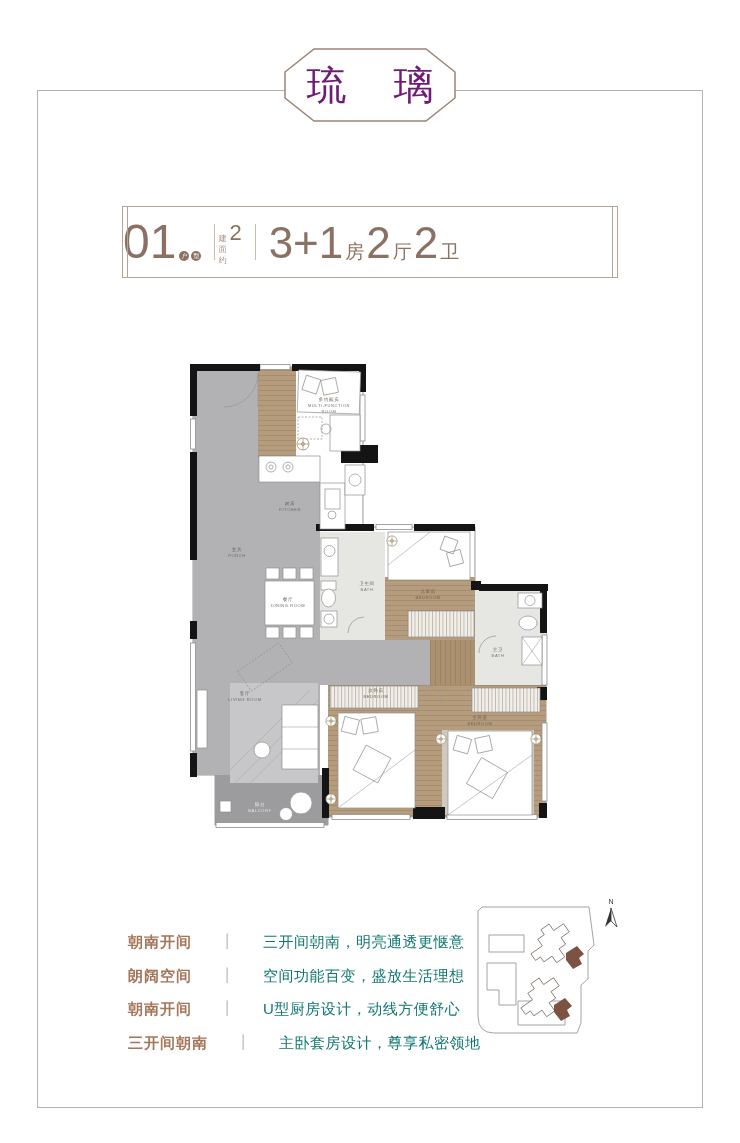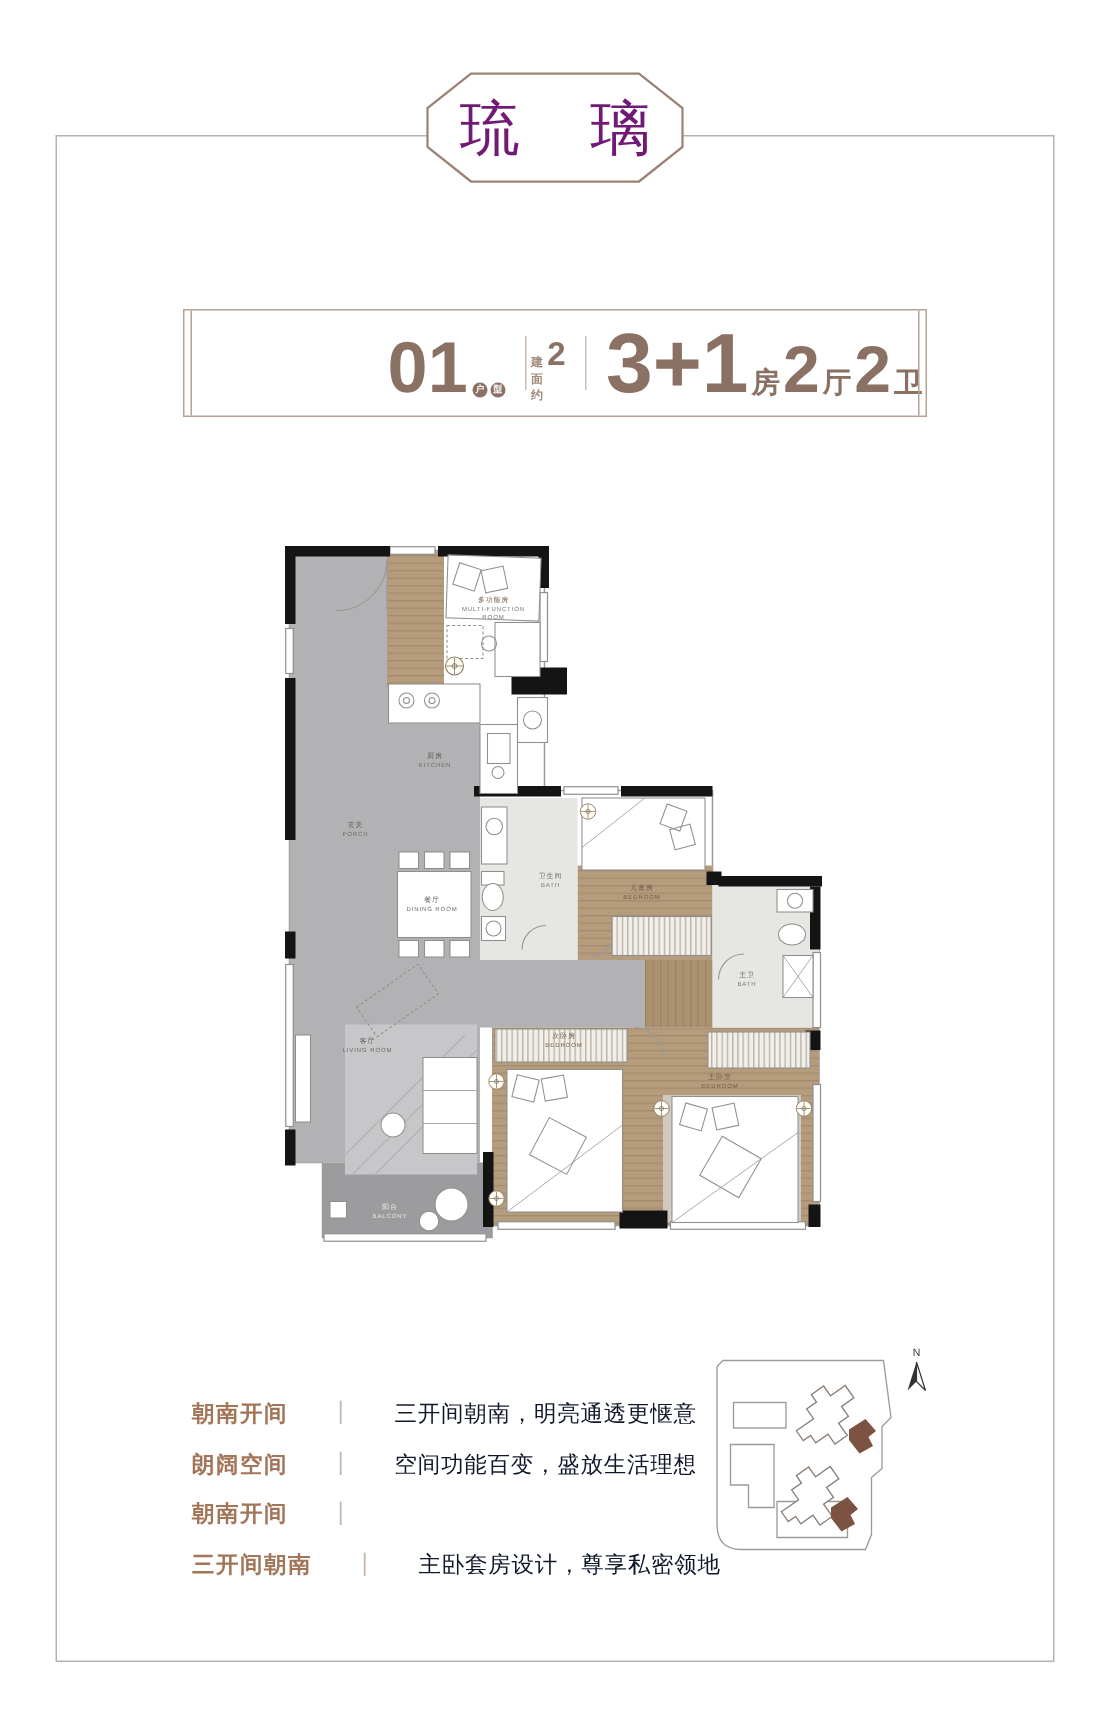--- a/index.html
+++ b/index.html
@@ -20,21 +20,21 @@
   .badge .t{
     position:absolute;left:0;top:0;width:100%;height:100%;
     display:flex;align-items:center;justify-content:center;
     font-size:40px;color:#701a75;letter-spacing:18px;text-indent:18px;
     font-weight:400;
   }
   
   .band{
     position:absolute;left:122px;top:206px;width:494px;height:70px;
     border:1px solid #b5a496;background:#fff;
-    display:flex;align-items:center;justify-content:flex-end;font-weight:bold;
+    display:flex;align-items:center;justify-content:flex-start;
   }
   .band .dline{position:absolute;top:0;bottom:0;width:1px;background:#b5a496;}
   .band .dline.l{left:4px;} .band .dline.r{right:4px;}
   .bandrow{display:flex;align-items:baseline;color:#8a7163;}
   .num-big{font-size:48px;line-height:1;color:#8a7163;}
   .circ-wrap{display:inline-flex;gap:2px;margin-left:3px;}
   .circ{
     width:10px;height:10px;border-radius:50%;background:#8a7163;color:#fff;
     font-size:6px;display:flex;align-items:center;justify-content:center;line-height:1;
   }
@@ -43,21 +43,21 @@
   .area-note{position:absolute;right:14px;top:-7px;font-size:8px;letter-spacing:1px;color:#a08b7c;}
   .sup2{font-size:22px;position:relative;top:-18px;margin-left:1px;}
   .small-cn{font-size:19px;margin:0 2px;}
   
   .plan{position:absolute;left:180px;top:355px;width:390px;height:500px;}
   
   .features{position:absolute;left:128px;top:930px;width:340px;}
   .feat-row{display:flex;align-items:center;height:25px;margin-bottom:8.5px;font-size:15px;white-space:nowrap;gap:21px;}
   .feat-title{color:#a3765a;font-weight:bold;letter-spacing:1px;}
   .feat-sep{color:#c3b6aa;margin:0 7px;font-weight:400;transform:scaleY(1.1);}
-  .feat-desc{color:#0f172a;letter-spacing:0.5px;}
+  .feat-desc{color:#0f766e;letter-spacing:0.5px;}
   
   .siteplan{position:absolute;left:462px;top:893px;width:168px;height:158px;}
   text{font-family:"Liberation Sans", sans-serif;}
 </style>
 </head>
 <body>
 
 <div class="frame"></div>
 
 <div class="badge">
@@ -76,21 +76,21 @@
       <span class="circ">户</span>
       <span class="circ">型</span>
     </span>
     <span class="vdiv"></span>
     <span class="area-wrap">
       <span class="area-note">建面约</span>
       <span class="num-big sup2">2</span>
     </span>
     <span class="vdiv"></span>
     <span class="bandrow">
-      <span class="num-big" style="font-size:56px">3+1</span>
+      <span class="num-big" style="font-size:44px">3+1</span>
       <span class="small-cn">房</span>
       <span class="num-big" style="font-size:44px">2</span>
       <span class="small-cn">厅</span>
       <span class="num-big" style="font-size:44px">2</span>
       <span class="small-cn">卫</span>
     </span>
   </div>
 </div>
 
 <div class="plan">
@@ -325,20 +325,21 @@
     <span class="feat-desc">三开间朝南，明亮通透更惬意</span>
   </div>
   <div class="feat-row">
     <span class="feat-title">朗阔空间</span>
     <span class="feat-sep">丨</span>
     <span class="feat-desc">空间功能百变，盛放生活理想</span>
   </div>
   <div class="feat-row">
     <span class="feat-title">朝南开间</span>
     <span class="feat-sep">丨</span>
+    <span class="feat-desc">U型厨房设计，动线方便舒心</span>
   </div>
   <div class="feat-row">
     <span class="feat-title">三开间朝南</span>
     <span class="feat-sep">丨</span>
     <span class="feat-desc">主卧套房设计，尊享私密领地</span>
   </div>
 </div>
 
 <div class="siteplan">
 <svg width="168" height="158" viewBox="0 0 168 158">

